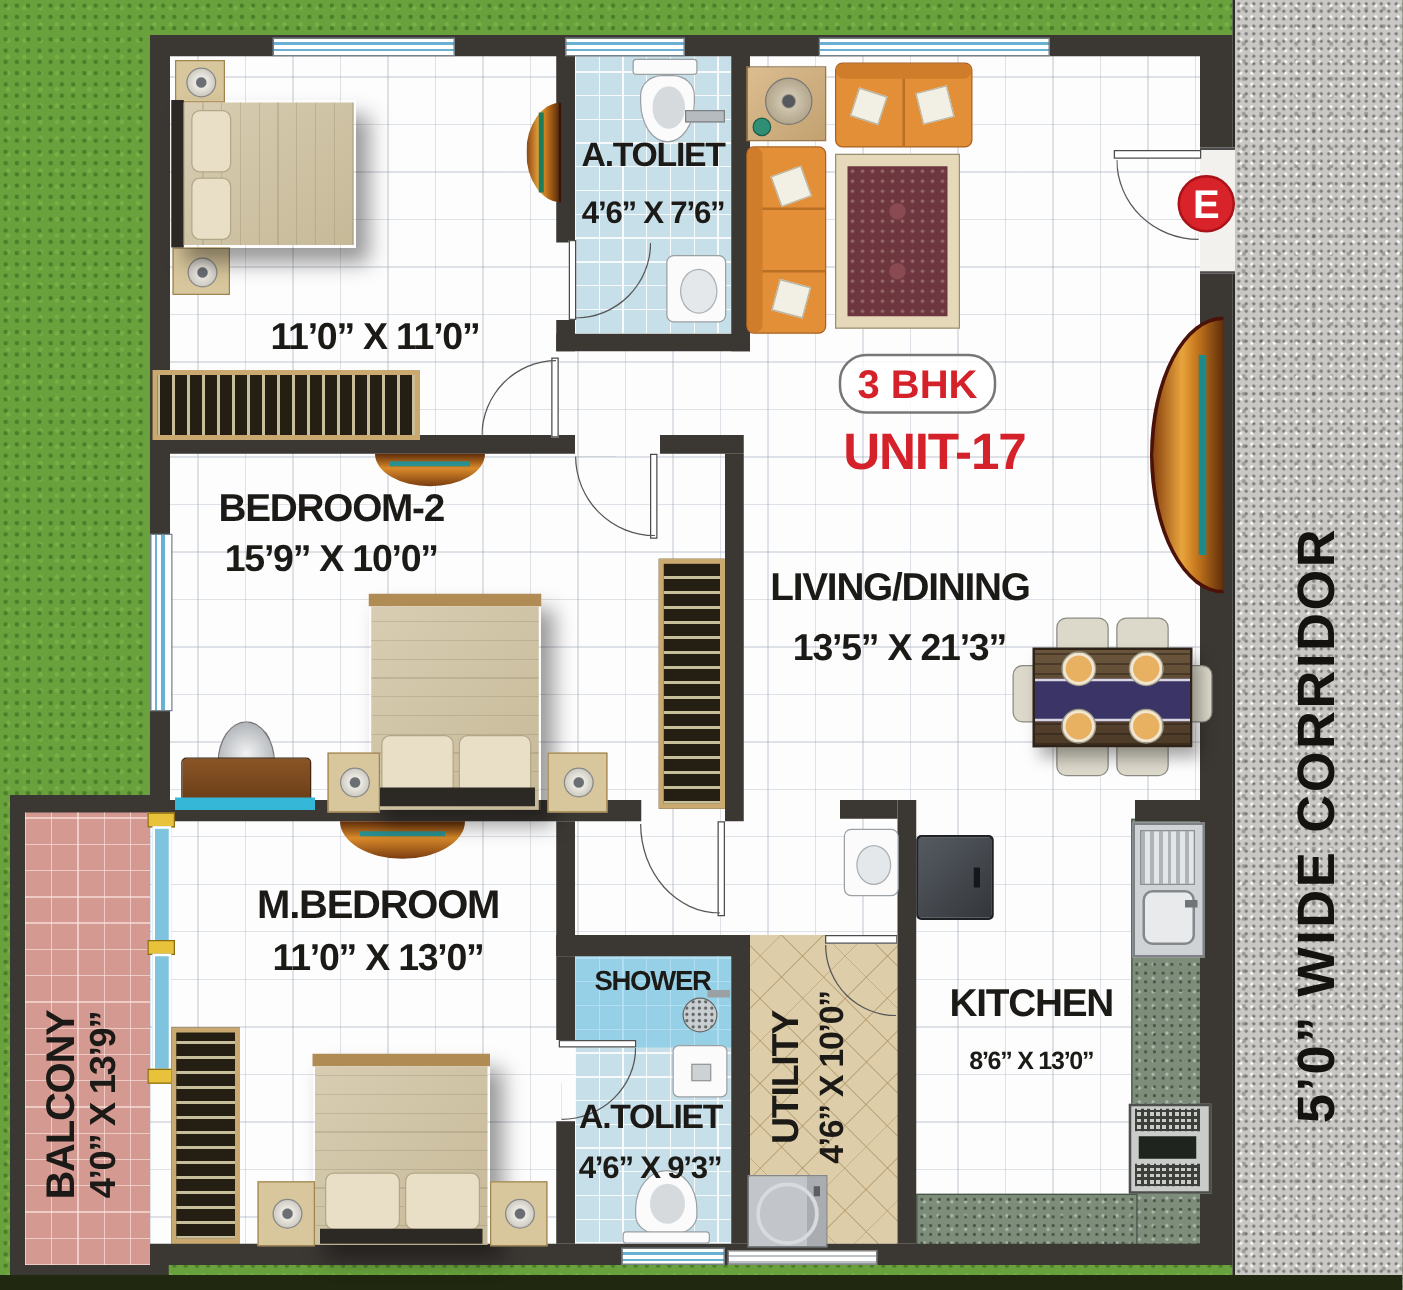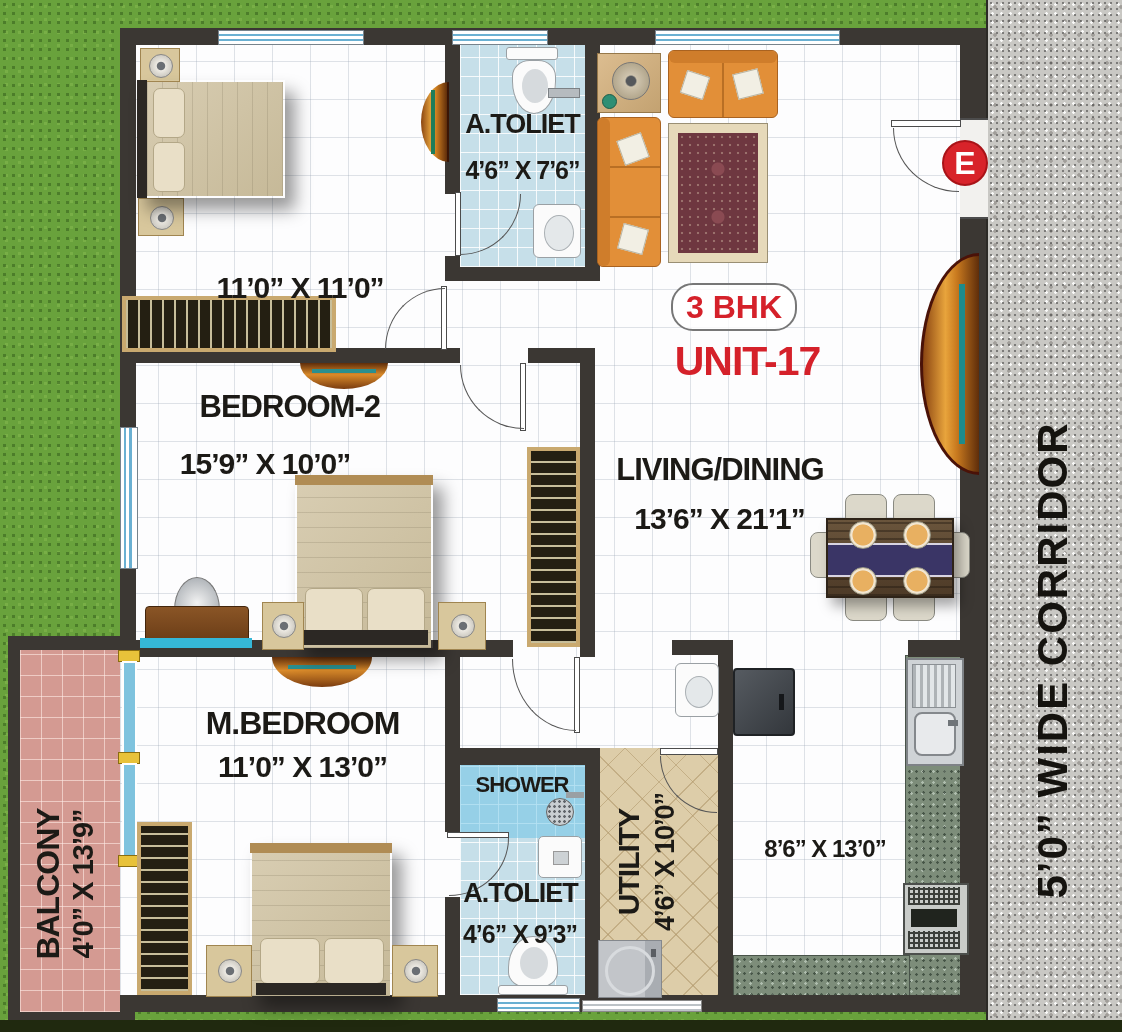--- a/index.html
+++ b/index.html
@@ -265,35 +265,36 @@
     <div class="abs" style="left:4px;top:4px;width:42px;height:42px;background:repeating-linear-gradient(90deg,#aeb3b6 0 3px,#e2e6e8 3px 7px);border:1px solid #8b9094;"></div>
     <div class="abs" style="left:6px;top:52px;width:38px;height:40px;border-radius:8px;background:#e8eaec;border:2px solid #84888c;"></div>
     <div class="abs" style="left:40px;top:60px;width:10px;height:6px;background:#6f7478;"></div>
   </div>
   <div class="abs" style="left:903px;top:883px;width:62px;height:68px;background:#c9ccc9;border:2px solid #4c4f4c;">
     <div class="abs" style="left:3px;top:2px;width:52px;height:18px;background:repeating-linear-gradient(90deg,#3c3f3a 0 2px,transparent 2px 5px),repeating-linear-gradient(0deg,#3c3f3a 0 2px,transparent 2px 5px);"></div>
     <div class="abs" style="left:6px;top:24px;width:46px;height:18px;background:#20241e;"></div>
     <div class="abs" style="left:3px;top:46px;width:52px;height:18px;background:repeating-linear-gradient(90deg,#3c3f3a 0 2px,transparent 2px 5px),repeating-linear-gradient(0deg,#3c3f3a 0 2px,transparent 2px 5px);"></div>
   </div>
 
-  <div class="lbl" style="left:170px;top:272px;width:260px;height:32px;line-height:32px;font-size:30px;">11’0” X 11’0”</div>
+  <div class="lbl" style="left:170px;top:254px;width:260px;height:32px;line-height:32px;font-size:30px;">11’0” X 11’0”</div>
   <div class="lbl" style="left:455px;top:110px;width:135px;height:28px;line-height:28px;font-size:27px;">A.TOLIET</div>
   <div class="lbl" style="left:450px;top:156px;width:145px;height:28px;line-height:28px;font-size:25px;">4’6” X 7’6”</div>
-  <div class="lbl" style="left:150px;top:390px;width:230px;height:34px;line-height:34px;font-size:31px;text-align:right;">BEDROOM-2</div>
-  <div class="lbl" style="left:150px;top:432px;width:230px;height:32px;line-height:32px;font-size:30px;margin-top:16px;">15’9” X 10’0”</div>
+  <div class="lbl" style="left:150px;top:390px;width:230px;height:34px;line-height:34px;font-size:31px;">BEDROOM-2</div>
+  <div class="lbl" style="left:150px;top:432px;width:230px;height:32px;line-height:32px;font-size:30px;">15’9” X 10’0”</div>
   <div class="lbl red" style="left:671px;top:283px;width:122px;height:44px;line-height:44px;font-size:32px;border:2px solid #777;border-radius:22px;background:rgba(255,255,255,.8);letter-spacing:0;">3 BHK</div>
   <div class="lbl red" style="left:640px;top:338px;width:215px;height:46px;line-height:46px;font-size:41px;">UNIT-17</div>
   <div class="lbl" style="left:600px;top:452px;width:240px;height:36px;line-height:36px;font-size:31px;">LIVING/DINING</div>
-  <div class="lbl" style="left:612px;top:502px;width:215px;height:34px;line-height:34px;font-size:30px;">13’6” X 21’1”</div>
+  <div class="lbl" style="left:612px;top:502px;width:215px;height:34px;line-height:34px;font-size:30px;">13’5” X 21’3”</div>
   <div class="lbl" style="left:185px;top:705px;width:235px;height:36px;line-height:36px;font-size:32px;">M.BEDROOM</div>
   <div class="lbl" style="left:190px;top:750px;width:225px;height:34px;line-height:34px;font-size:30px;">11’0” X 13’0”</div>
   <div class="lbl" style="left:462px;top:772px;width:120px;height:26px;line-height:26px;font-size:22px;">SHOWER</div>
   <div class="lbl" style="left:453px;top:878px;width:135px;height:30px;line-height:30px;font-size:27px;">A.TOLIET</div>
   <div class="lbl" style="left:450px;top:920px;width:140px;height:28px;line-height:28px;font-size:25px;">4’6” X 9’3”</div>
-  <div class="lbl" style="left:712px;top:833px;width:226px;height:32px;line-height:32px;font-size:24px;">8’6” X 13’0”</div>
+  <div class="lbl" style="left:725px;top:785px;width:200px;height:36px;line-height:36px;font-size:31px;">KITCHEN</div>
+  <div class="lbl" style="left:712px;top:833px;width:226px;height:32px;line-height:32px;font-size:20px;">8’6” X 13’0”</div>
 
   <div class="abs rot" style="left:-79px;top:848px;width:290px;height:72px;text-align:center;">
     <div class="lbl" style="position:static;font-size:32px;line-height:36px;">BALCONY</div>
     <div class="lbl" style="position:static;font-size:29px;line-height:34px;">4’0” X 13’9”</div>
   </div>
   <div class="abs rot" style="left:528px;top:824px;width:240px;height:76px;text-align:center;">
     <div class="lbl" style="position:static;font-size:30px;line-height:38px;">UTILITY</div>
     <div class="lbl" style="position:static;font-size:27px;line-height:34px;">4’6” X 10’0”</div>
   </div>
 

